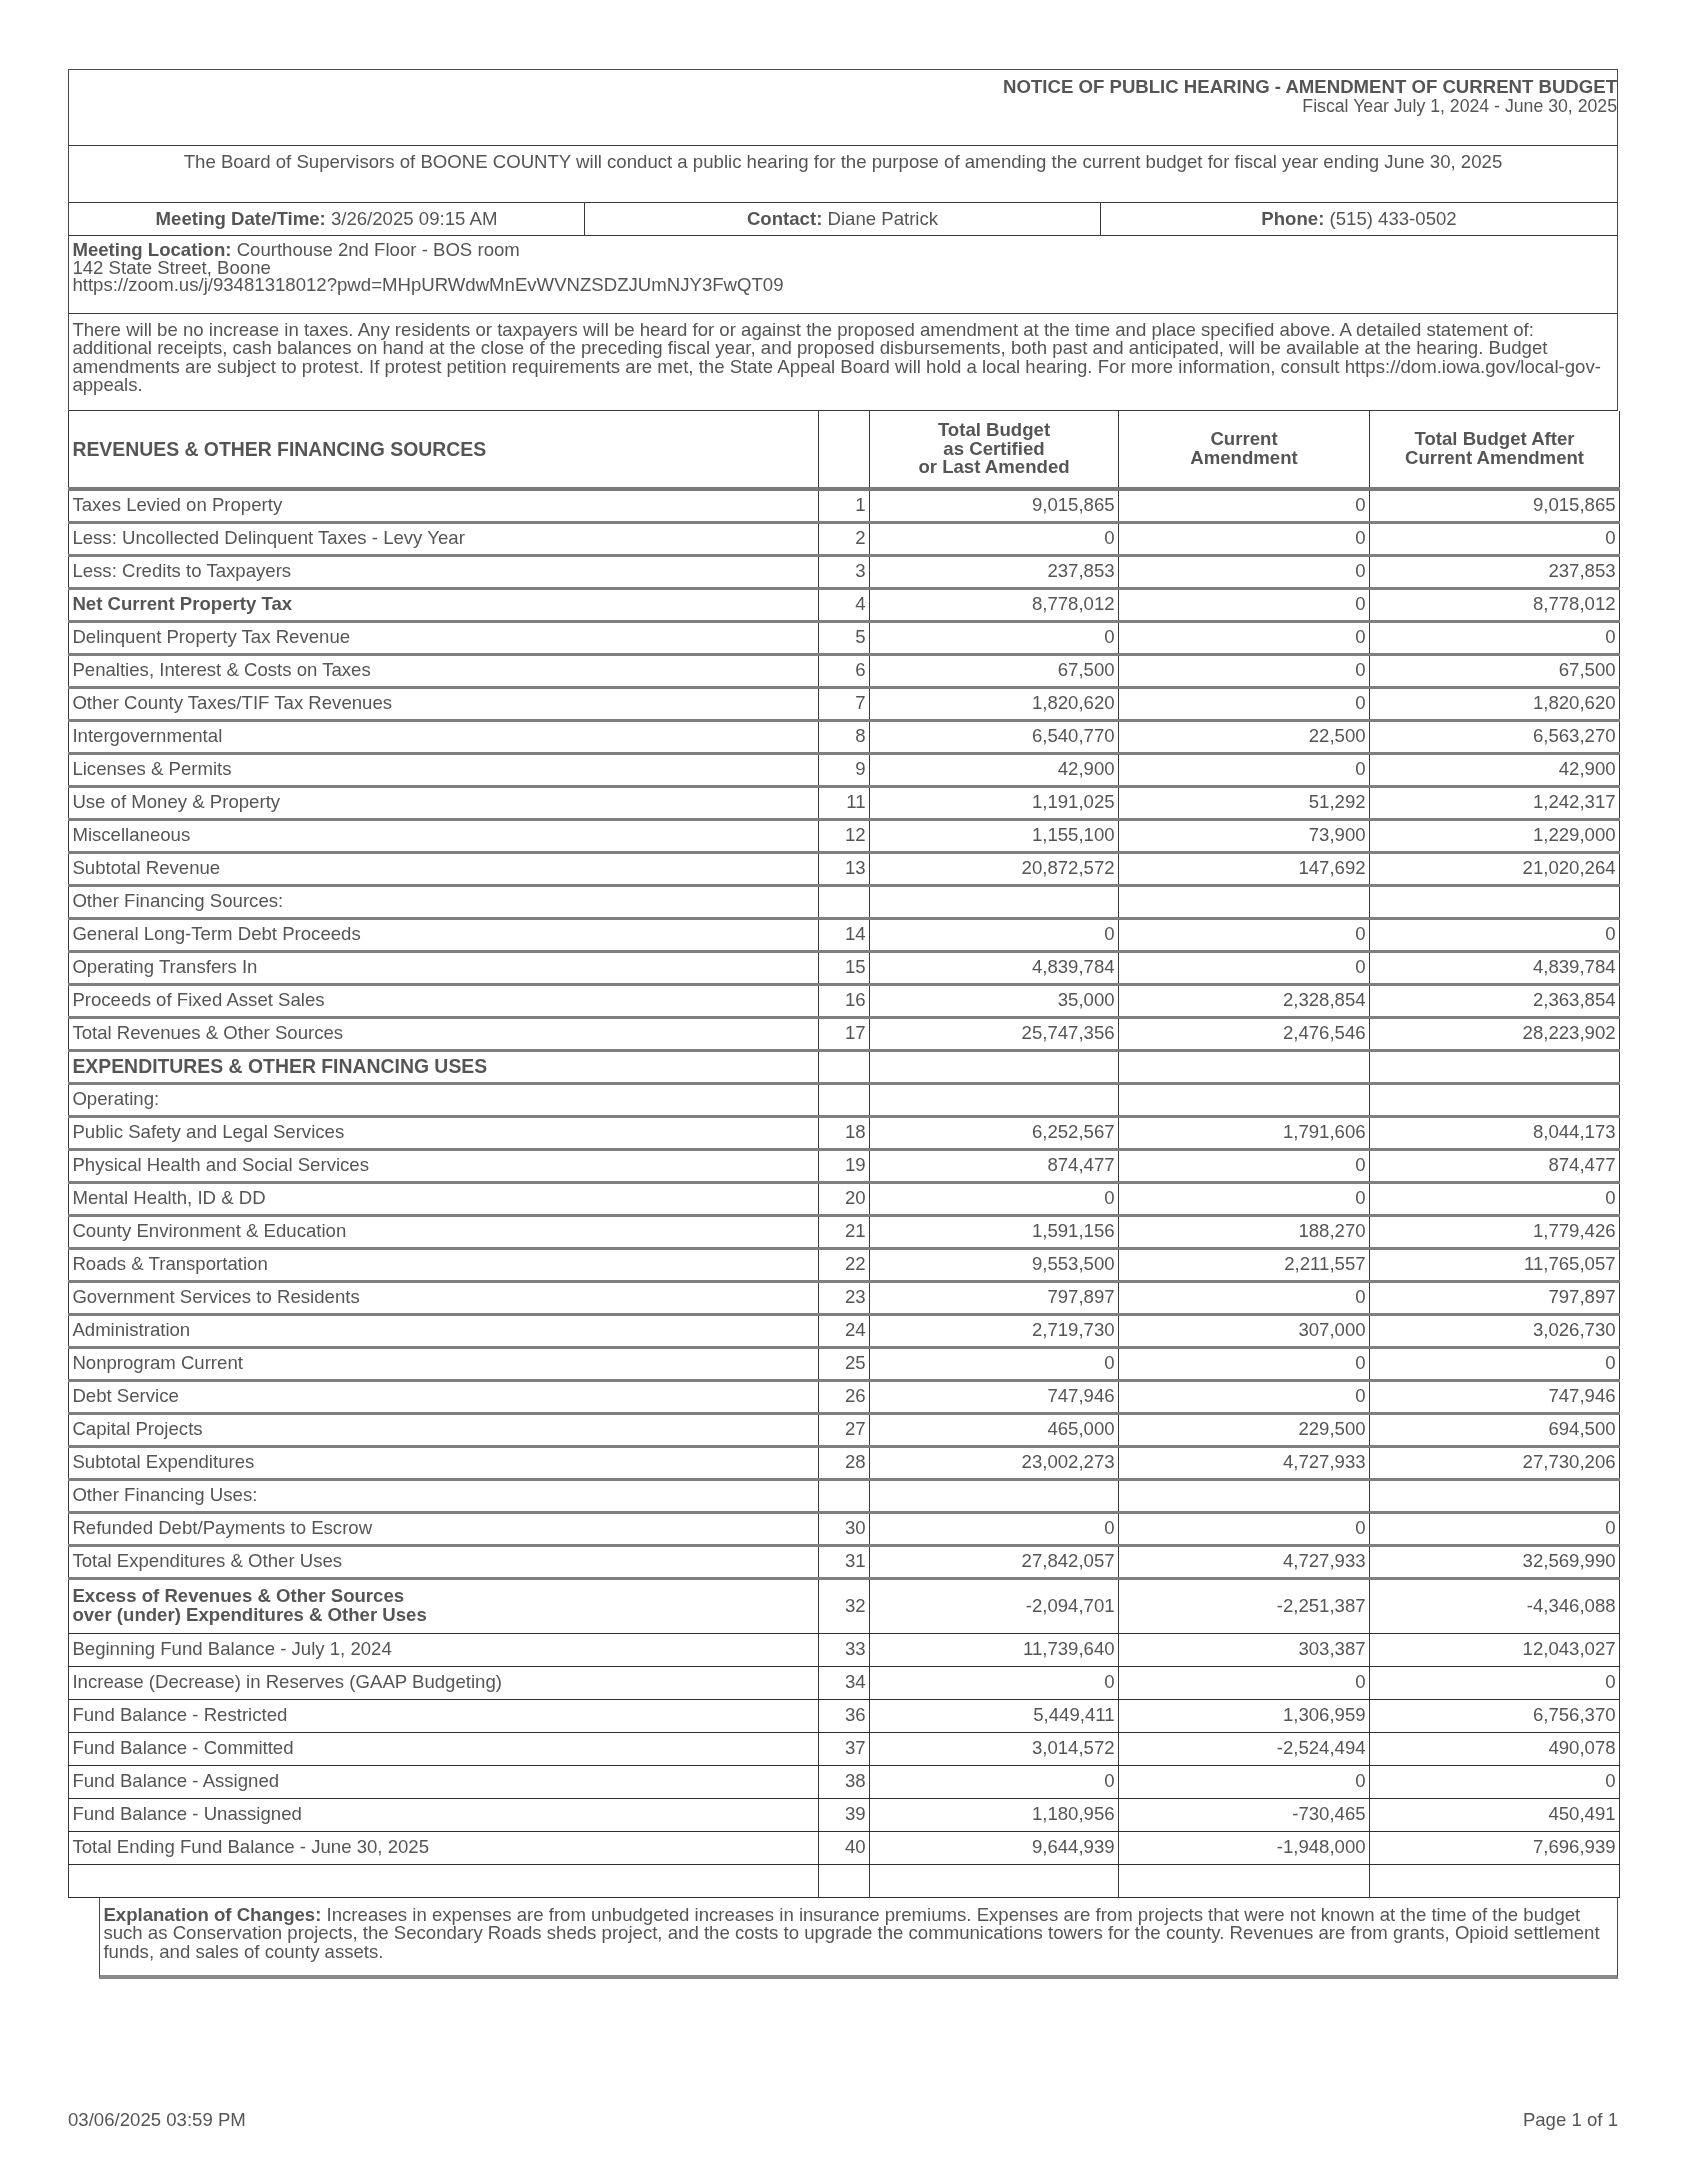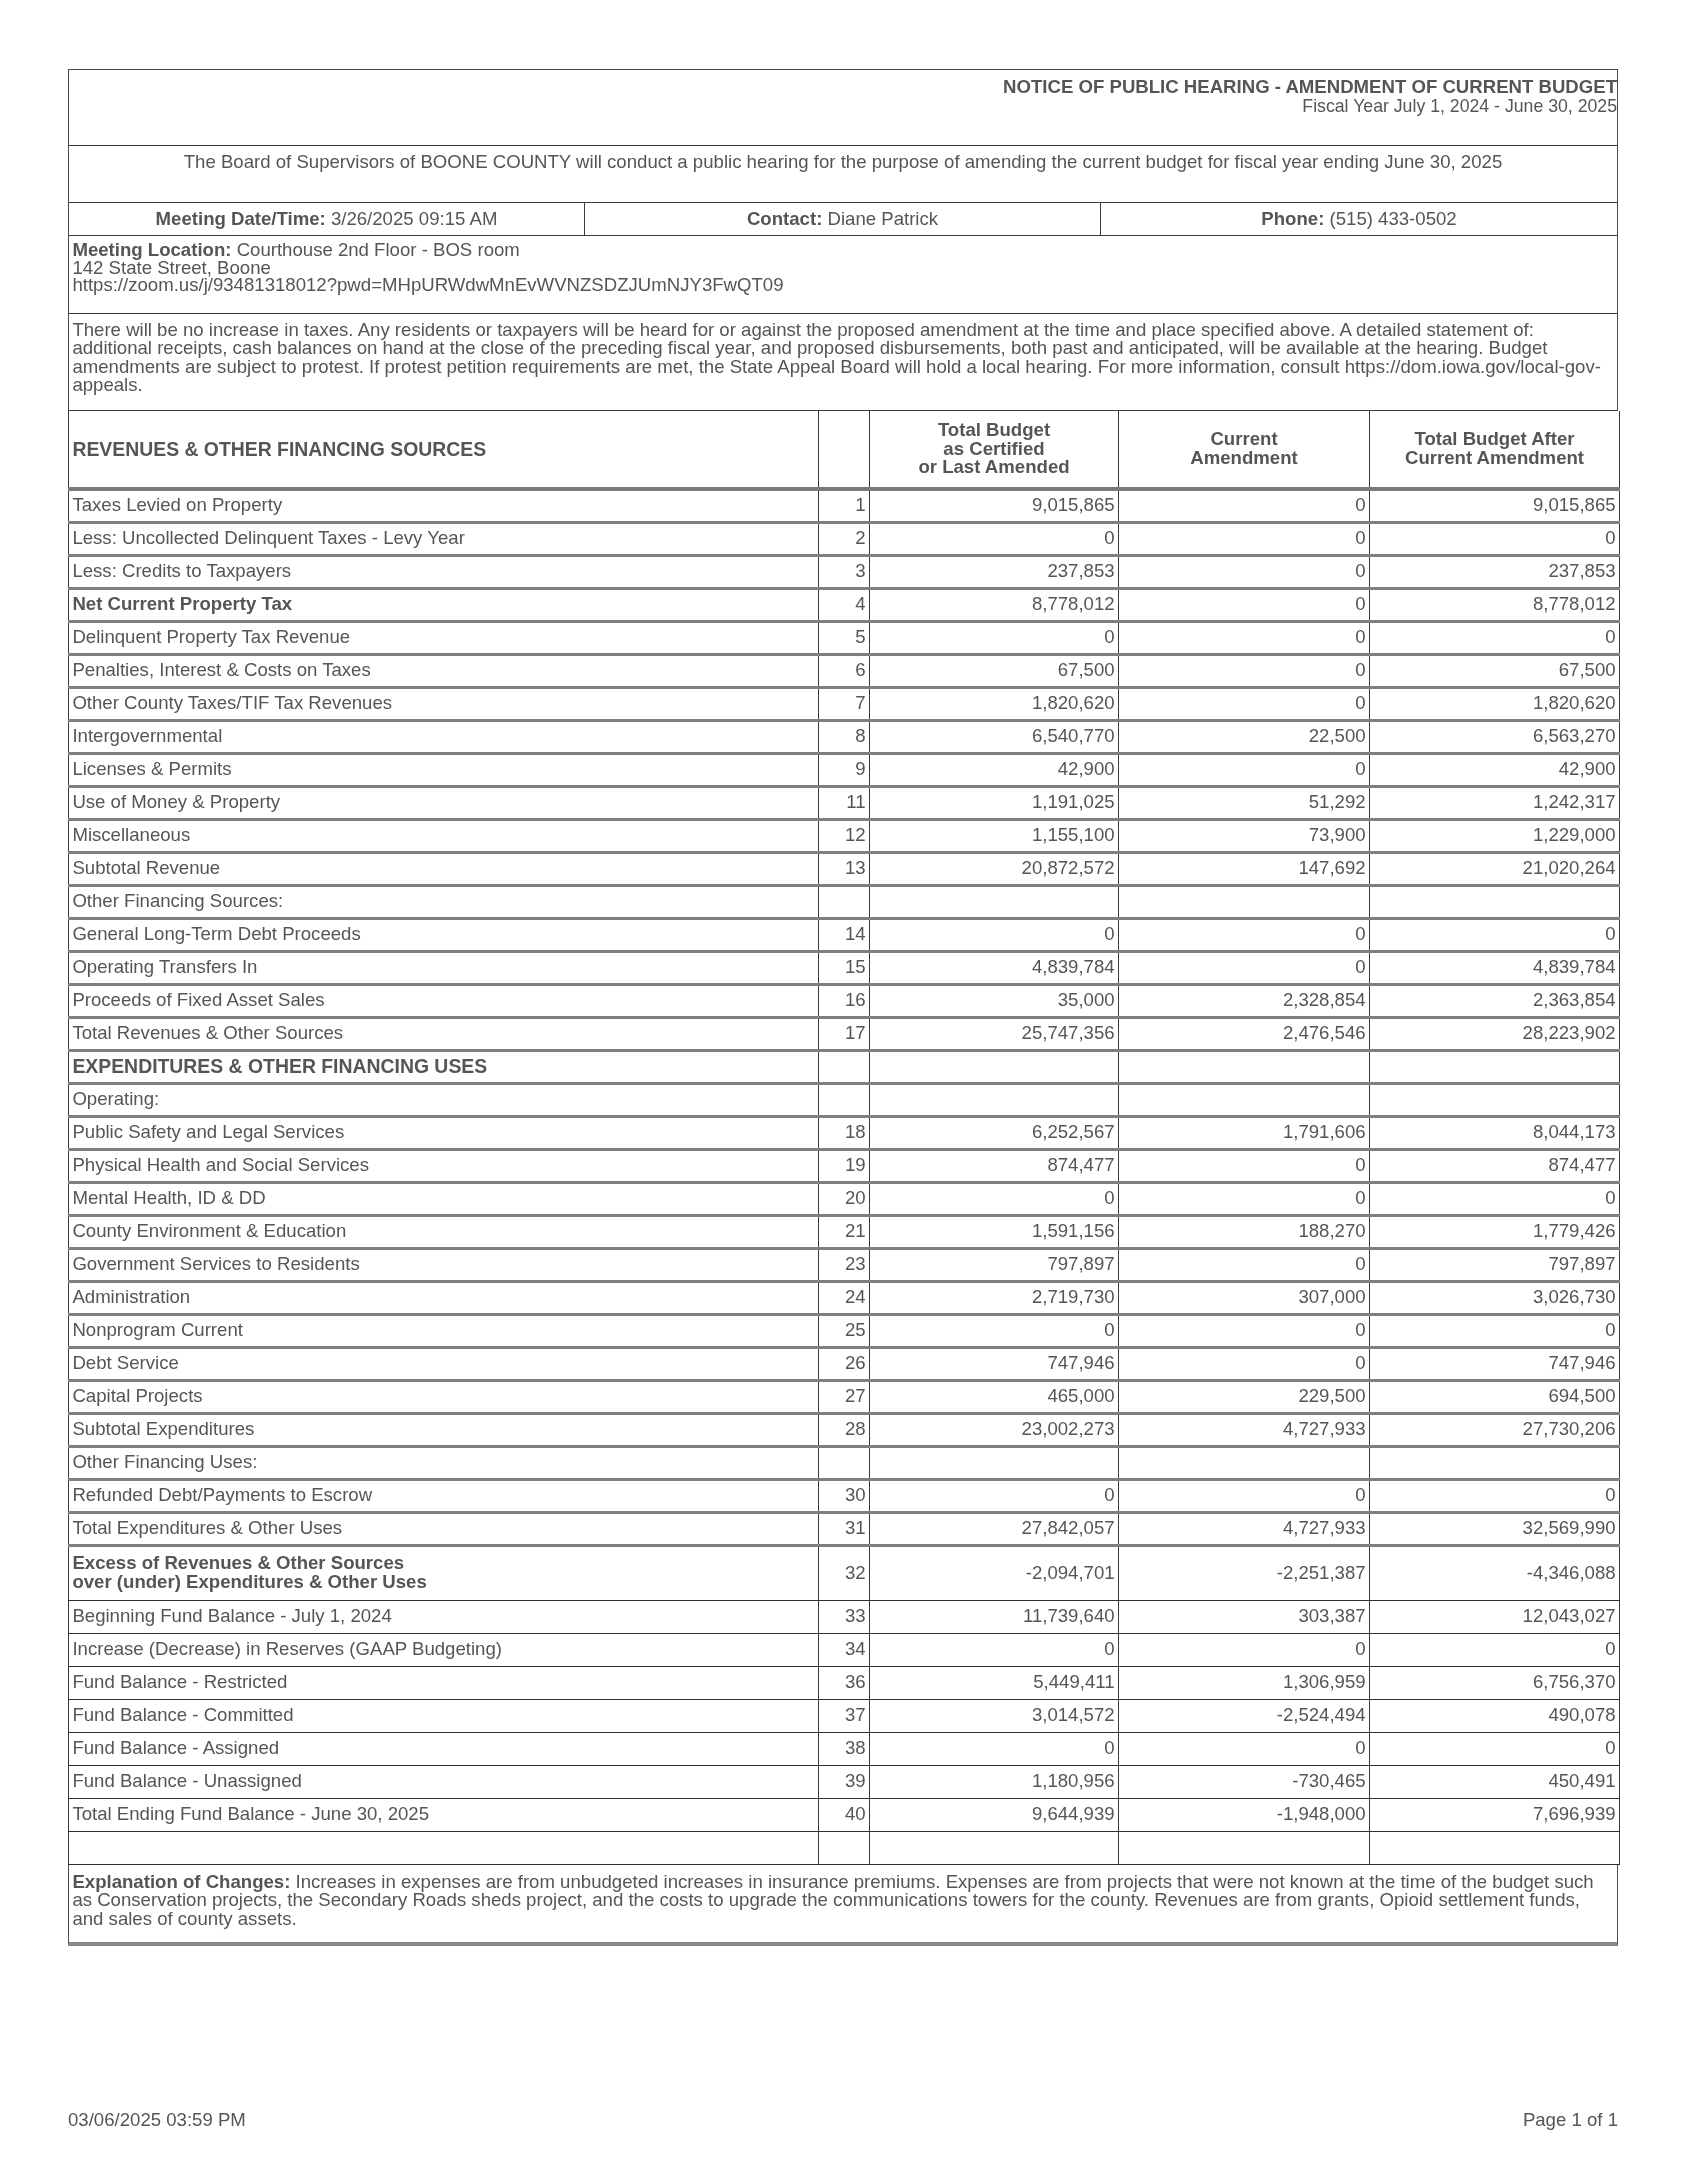--- a/index.html
+++ b/index.html
@@ -23,21 +23,21 @@
   table.budget td, table.budget th { padding:0 3.4px; box-sizing:border-box; border-left:1.7px solid #3a3a3a; border-right:1.7px solid #3a3a3a; white-space:nowrap; overflow:hidden; }
   table.budget tr.hdr th { height:78px; font-weight:bold; text-align:center; line-height:18.6px; border-bottom:4.2px solid #7a7a7a; }
   table.budget tr.hdr th.label { text-align:left; font-size:19.4px; }
   table.budget tr.row td { height:33px; line-height:18.6px; border-bottom:3.4px solid #7f7f7f; }
   table.budget tr.row.thin td { border-bottom:1.7px solid #2f2f2f; }
   table.budget tr.row.tall td { height:55px; }
   table.budget tr.row.blank td { height:33px; border-bottom:1.7px solid #2f2f2f; }
   td.num, td.ln { text-align:right; }
   td.bold { font-weight:bold; }
   td.label.section { font-weight:bold; font-size:19.4px; }
-  .explain { border:1.7px solid #4a4a4a; border-top:none; border-bottom:4.2px solid #8a8a8a; font-size:18.6px; line-height:18.6px; padding:8.4px 3.4px 5px 3.4px; box-sizing:border-box; height:81px; }
+  .explain { border:1.7px solid #4a4a4a; border-top:none; border-bottom:4.2px solid #8a8a8a; font-size:18.6px; line-height:18.6px; padding:8.4px 3.4px 5px 3.4px; box-sizing:border-box; height:81px;margin-left:31px; }
   .footer { position:absolute; top:2109px; left:68px; width:1550px; font-size:18.6px; display:flex; justify-content:space-between; }
 </style>
 </head>
 <body>
 
 <div class="page">
   <div class="box">
     <div class="sec title-block">
       <div class="title-main">NOTICE OF PUBLIC HEARING - AMENDMENT OF CURRENT BUDGET</div>
       <div class="title-sub">Fiscal Year July 1, 2024 - June 30, 2025</div>
@@ -231,20 +231,27 @@
           <td class="num">0</td>
         </tr>
         <tr class="row">
           <td class="label">County Environment &amp; Education</td>
           <td class="ln">21</td>
           <td class="num">1,591,156</td>
           <td class="num">188,270</td>
           <td class="num">1,779,426</td>
         </tr>
         <tr class="row">
+          <td class="label">Roads &amp; Transportation</td>
+          <td class="ln">22</td>
+          <td class="num">9,553,500</td>
+          <td class="num">2,211,557</td>
+          <td class="num">11,765,057</td>
+        </tr>
+        <tr class="row">
           <td class="label">Government Services to Residents</td>
           <td class="ln">23</td>
           <td class="num">797,897</td>
           <td class="num">0</td>
           <td class="num">797,897</td>
         </tr>
         <tr class="row">
           <td class="label">Administration</td>
           <td class="ln">24</td>
           <td class="num">2,719,730</td>

